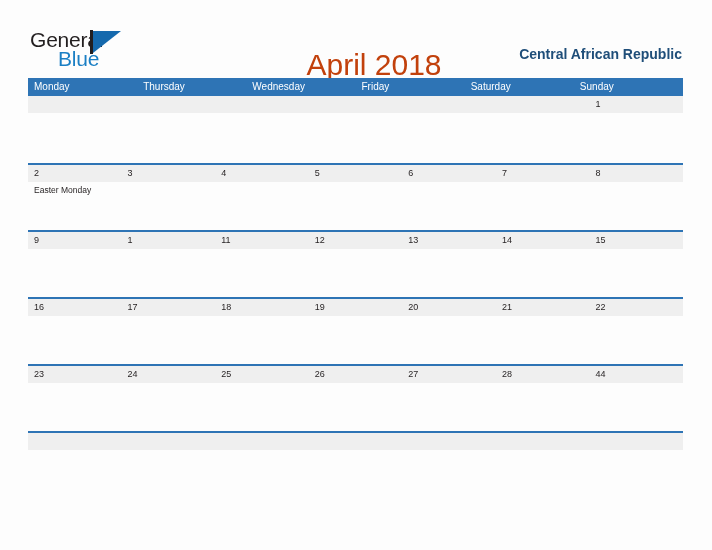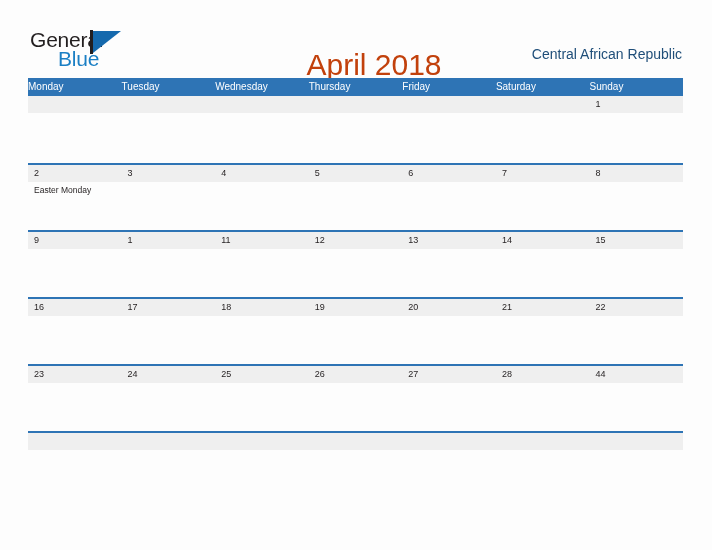--- a/index.html
+++ b/index.html
@@ -94,20 +94,21 @@
 
   .country-name {
     position: absolute;
     right: 30px;
     top: 45px;
     font-size: 14px;
     line-height: 18px;
     color: #1f4e79;
     font-family: "Liberation Sans", sans-serif;
     white-space: nowrap;
+    font-weight: bold;
   }
 
   
   .calendar {
     position: absolute;
     left: 28px;
     top: 78px;
     width: 655px;
   }
 
@@ -115,20 +116,21 @@
     display: flex;
     width: 100%;
     height: 18px;
     background: #2e74b5;
   }
   .weekday-cell {
     flex: 1 1 0;
     font-size: 10px;
     line-height: 18px;
     color: #ffffff;
+    padding-left: 6px;
     box-sizing: border-box;
     white-space: nowrap;
     font-family: "Liberation Sans", sans-serif;
   }
 
   .week-row {
     width: 100%;
     height: 67px;
     position: relative;
     box-sizing: border-box;
@@ -190,23 +192,22 @@
 
   <h1 class="month-title">April 2018</h1>
 
   <div class="country-name">Central African Republic</div>
 
 </div>
 
 <div class="calendar">
   <div class="weekday-row" id="weekday-row">
       <div class="weekday-cell">Monday</div>
-      <div class="weekday-cell">Tuesday</div>
+      <div class="weekday-cell">Thursday</div>
       <div class="weekday-cell">Wednesday</div>
-      <div class="weekday-cell">Thursday</div>
       <div class="weekday-cell">Friday</div>
       <div class="weekday-cell">Saturday</div>
       <div class="weekday-cell">Sunday</div>
     </div>
   <div id="weeks-container">
       <div class="week-row">
         <div class="week-numbers">
           <div class="day-num empty"></div>
           <div class="day-num empty"></div>
           <div class="day-num empty"></div>

